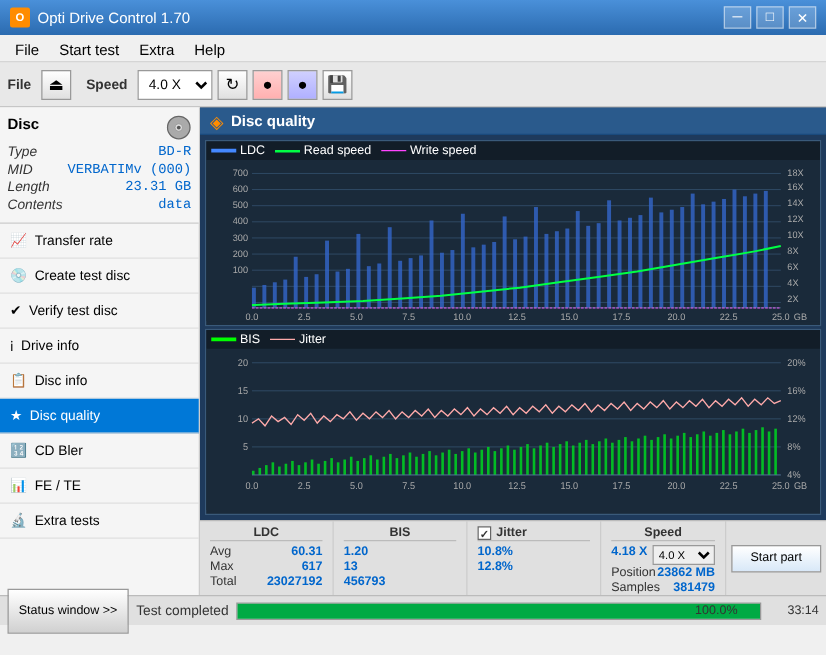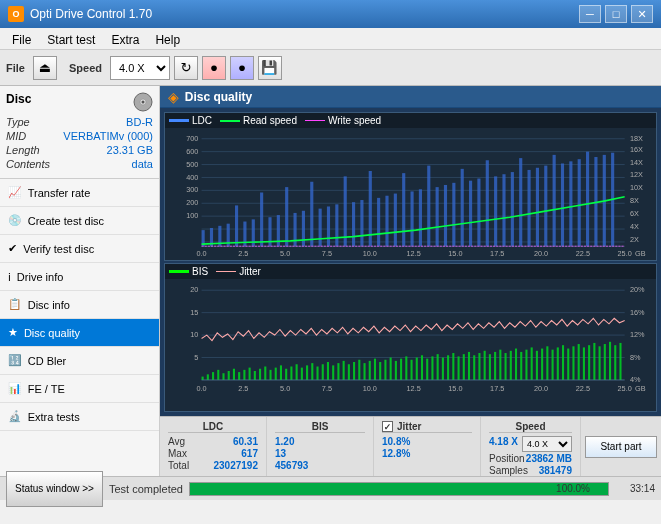--- a/index.html
+++ b/index.html
@@ -30,21 +30,21 @@
     .main-layout { display: flex; height: calc(524px - 28px - 22px - 36px - 24px - 24px); }
 
     
     .sidebar { width: 160px; background: #f5f5f5; border-right: 1px solid #ccc; display: flex; flex-direction: column; }
     .disc-panel { padding: 6px; border-bottom: 1px solid #ccc; background: #f5f5f5; }
     .disc-header { display: flex; justify-content: space-between; margin-bottom: 4px; }
     .disc-title { font-weight: bold; font-size: 12px; }
     .disc-icon { width: 20px; height: 20px; }
     .disc-row { display: flex; justify-content: space-between; margin-bottom: 2px; font-size: 11px; }
     .disc-row-label { color: #333; font-style: italic; }
-    .disc-row-value { color: #0066cc; text-align: right; }
+    .disc-row-value { color: #0066cc; text-align: right; font-family: Liberation Mono, monospace; }
     .disc-label-row { display: flex; align-items: center; gap: 4px; margin-top: 2px; }
     .disc-label-text { font-size: 11px; color: #333; }
     .disc-label-input { height: 16px; border: 1px solid #999; font-size: 10px; width: 80px; padding: 0 2px; }
     .disc-label-btn { width: 18px; height: 18px; border: 1px solid #999; background: #e0e0e0; cursor: pointer; font-size: 10px; display: flex; align-items: center; justify-content: center; }
 
     .nav-items { flex: 1; }
     .nav-item { height: 28px; display: flex; align-items: center; padding: 0 8px; cursor: pointer; font-size: 11px; border-bottom: 1px solid #e0e0e0; gap: 6px; }
     .nav-item.active { background: #0078d7; color: white; }
 
     

